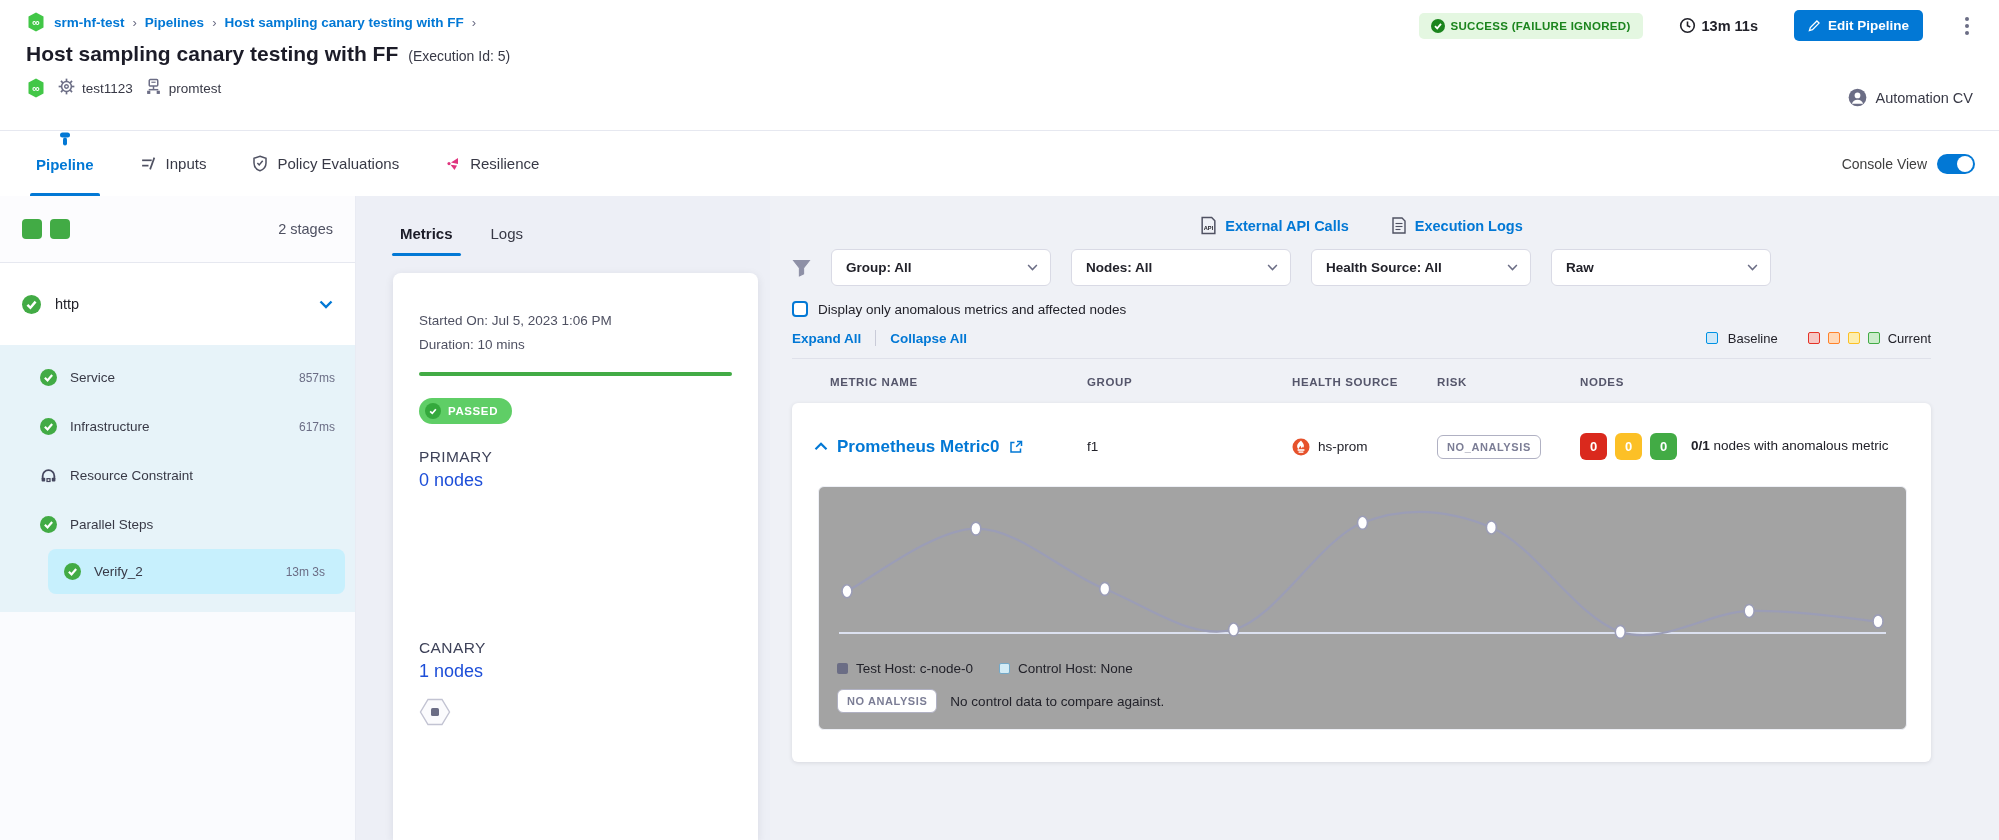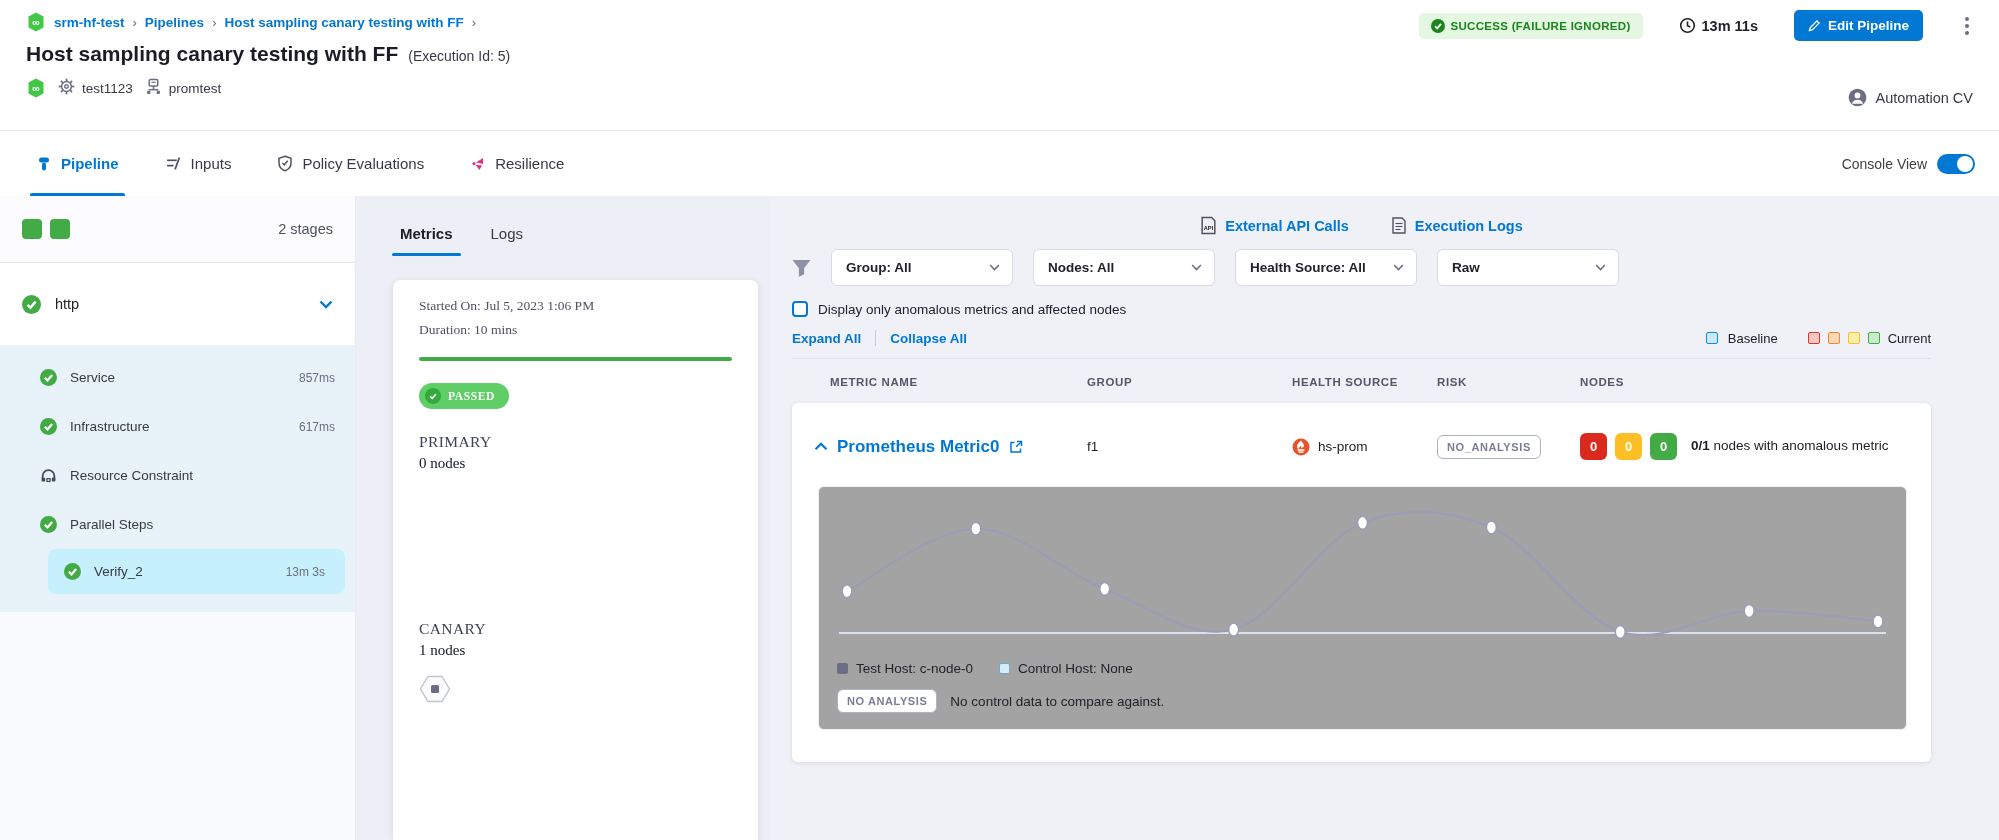--- a/index.html
+++ b/index.html
@@ -25,21 +25,21 @@
     font-size:13.5px; font-weight:bold; padding:8px 14px; border-radius:5px; border:none; cursor:pointer; }
   .kebab { display:flex; flex-direction:column; gap:3px; padding:4px 6px; cursor:pointer; }
   .kebab i { width:4px; height:4px; border-radius:50%; background:#6b6d85; }
   .user-chip { position:absolute; top:88px; right:26px; display:flex; align-items:center; gap:8px;
     font-size:14.5px; color:#383946; }
 
   
   .tabbar { height:65px; display:flex; align-items:center; padding:0 24px 0 30px; background:#fff; }
   .tab { display:flex; align-items:center; gap:9px; height:100%; padding:0 6px; margin-right:34px;
     font-size:15px; color:#383946; cursor:pointer; position:relative; }
-  .tab.active { color:#0278d5; font-weight:bold; }
+  .tab.active { color:#0278d5; font-weight:bold;flex-direction:column; }
   .tab.active:after { content:""; position:absolute; left:0; right:0; bottom:0; height:3px; background:#0278d5; border-radius:2px 2px 0 0; }
   .tabbar-spacer { flex:1; }
   .console-view { display:flex; align-items:center; gap:10px; font-size:14px; color:#404040; }
   .toggle { width:38px; height:20px; border-radius:10px; background:#0278d5; position:relative; cursor:pointer; }
   .toggle .knob { position:absolute; top:2px; right:2px; width:16px; height:16px; border-radius:50%; background:#fff; }
 
   
   .body { display:flex; height:644px; }
 
   
@@ -59,37 +59,37 @@
   .step-row.nested { padding-left:64px; }
   .step-row.selected { background:#c7f0fd; border-radius:8px; margin:0 10px 0 48px; padding-left:16px; height:45px; }
   .sidebar-rest { flex:1; background:#fafbfe; }
 
   
   .midcol { width:414px; flex:none; background:#edeff6; display:flex; flex-direction:column; }
   .mid-tabs { height:74px; flex:none; display:flex; align-items:center; gap:38px; padding:0 0 0 44px; }
   .mid-tab { font-size:15px; color:#383946; cursor:pointer; position:relative; height:100%; display:flex; align-items:center; }
   .mid-tab.active { font-weight:bold; color:#1c1c28; }
   .mid-tab.active:after { content:""; position:absolute; left:-8px; right:-8px; bottom:14px; height:3px; background:#0278d5; border-radius:2px; }
-  .mid-card { flex:1; background:#fff; margin:10px 12px 0 37px; border-radius:8px 8px 0 0;
-    box-shadow:0 2px 8px rgba(40,41,61,.10); padding:14px 26px;font-family:Liberation Serif, serif; }
+  .mid-card { flex:1; background:#fff; margin:3px 12px 0 37px; border-radius:8px 8px 0 0;
+    box-shadow:0 2px 8px rgba(40,41,61,.10); padding:36px 26px; }
   .meta-line { font-size:13.5px; color:#4f5162; line-height:1.75; }
   .green-bar { height:4px; background:#42ab45; border-radius:2px; margin-top:16px; }
   .passed-pill { display:inline-flex; align-items:center; gap:7px; background:#5fce66; color:#fff;
     font-size:11.5px; font-weight:bold; letter-spacing:.6px; border-radius:13px; padding:5px 14px 5px 6px; margin-top:22px; }
   .passed-pill .pcirc { width:16px; height:16px; border-radius:50%; background:#34a93c; display:flex; align-items:center; justify-content:center; }
   .grp-label { font-size:15.5px; color:#3e4259; letter-spacing:.4px; margin-top:24px; }
-  .grp-nodes { font-size:15px; color:#0f172a; margin-top:4px; }
+  .grp-nodes { font-size:18px; color:#1d4ed8; margin-top:4px; }
   .canary-block { margin-top:148px; }
 
   
   .main { flex:1; background:#eff1f6; padding:0 0 0 22px; position:relative; }
   .links-row { display:flex; justify-content:center; align-items:center; gap:42px; padding:20px 68px 0 0; }
   .blue-link { display:flex; align-items:center; gap:8px; color:#0278d5; font-size:14.5px; font-weight:bold; cursor:pointer; }
   .filter-row { display:flex; align-items:center; gap:20px; margin-top:14px; }
-  .dropdown { width:182px; height:37px; background:#fff; border:1px solid #d9dae5; border-radius:6px;
+  .dropdown { width:220px; height:37px; background:#fff; border:1px solid #d9dae5; border-radius:6px;
     display:flex; align-items:center; padding:0 12px 0 14px; font-size:13.5px; font-weight:bold; color:#22222a; cursor:pointer; }
   .dropdown .dd-chev { margin-left:auto; }
   .chk-row { display:flex; align-items:center; gap:10px; margin-top:15px; font-size:13.5px; color:#22222a; }
   .checkbox { width:16px; height:16px; border:2px solid #0278d5; border-radius:4px; background:#fff; cursor:pointer; }
   .expand-row { display:flex; align-items:center; margin-top:13px; padding-right:68px; }
   .exp-link { color:#0278d5; font-size:13.5px; font-weight:bold; cursor:pointer; }
   .exp-sep { width:1px; height:16px; background:#c9cbd8; margin:0 14px; }
   .legend-right { margin-left:auto; display:flex; align-items:center; gap:8px; font-size:13px; color:#22222a; }
   .lg-sq { width:12px; height:12px; border-radius:2px; }
   .lg-base { background:#cfe8f8; border:1.5px solid #0092e4; margin-right:2px; }

